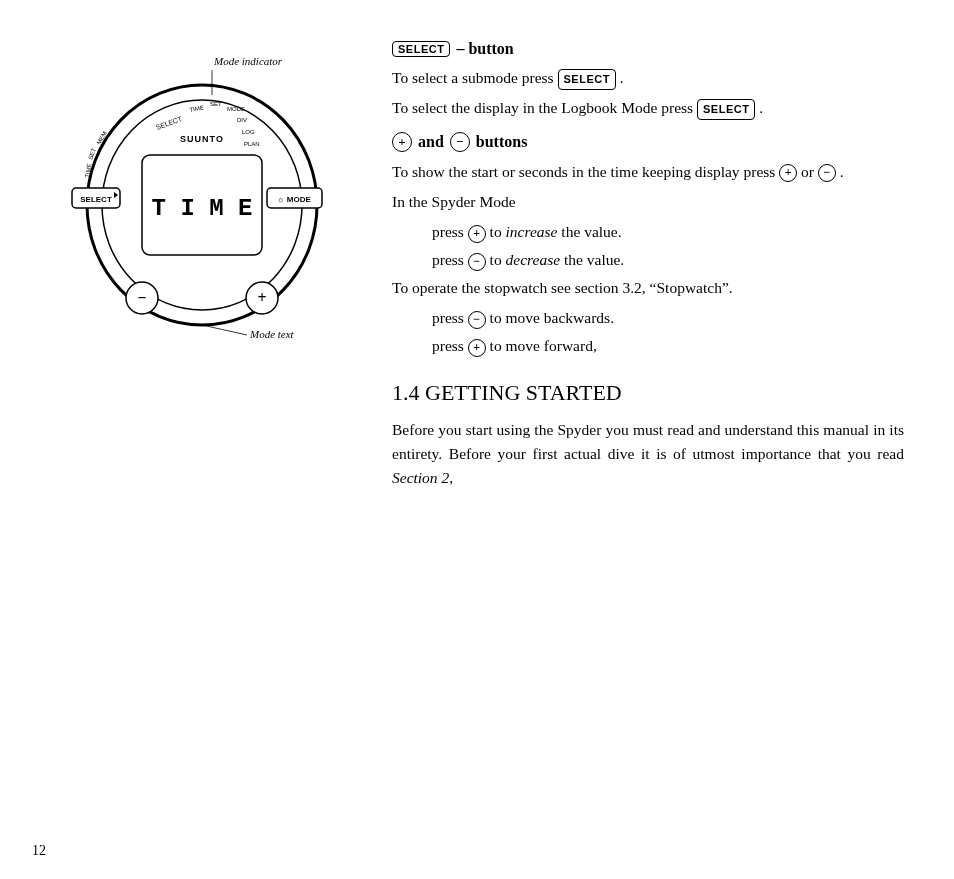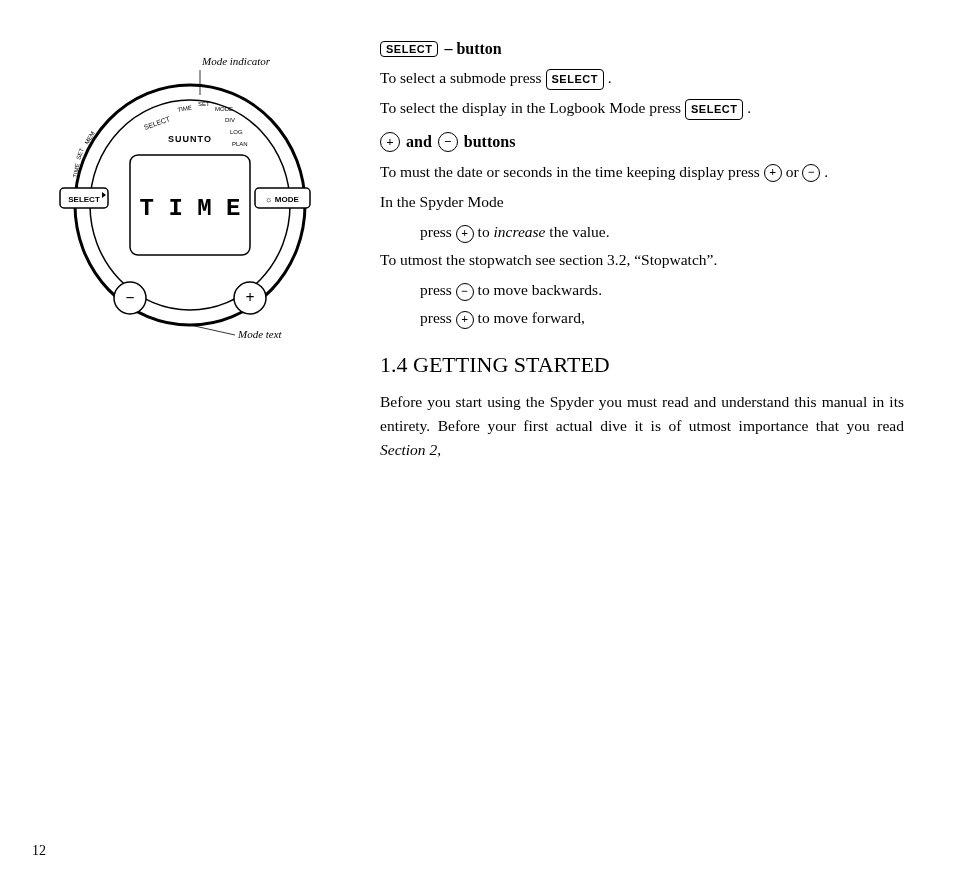--- a/index.html
+++ b/index.html
@@ -13,20 +13,21 @@
       padding: 40px 50px;
     }
     .page-layout {
       display: flex;
       gap: 30px;
       align-items: flex-start;
     }
     .left-column {
       width: 300px;
       flex-shrink: 0;
+      margin-left: 12px;
     }
     .right-column {
       flex: 1;
     }
     
     .watch-diagram {
       position: relative;
       width: 280px;
       height: 310px;
       margin-bottom: 15px;
@@ -187,42 +188,49 @@
     </p>
 
     <div class="section-heading" style="margin-top: 12px;">
       <span class="btn-circle">+</span>
       <span>and</span>
       <span class="btn-circle">−</span>
       <span>buttons</span>
     </div>
 
     <p class="para">
-      <span>To must the date or seconds in the time keeping display press</span>
+      <span>To show the start or seconds in the time keeping display press</span>
       <span class="btn-circle-sm">+</span>
       <span> or </span>
       <span class="btn-circle-sm">−</span>
       <span>.</span>
     </p>
 
     <p class="para">
       <span>In the Spyder Mode</span>
     </p>
 
     <p class="para-indent">
       <span>press</span>
       <span class="btn-circle-sm">+</span>
       <span>to</span>
       <em class="italic">increase</em>
       <span>the value.</span>
     </p>
 
-
-    <p class="para">
-      <span>To utmost the stopwatch see section 3.2, “Stopwatch”.</span>
+    <p class="para-indent">
+      <span>press</span>
+      <span class="btn-circle-sm">−</span>
+      <span>to</span>
+      <em class="italic">decrease</em>
+      <span>the value.</span>
+    </p>
+
+    <p class="para">
+      <span>To operate the stopwatch see section 3.2, “Stopwatch”.</span>
     </p>
 
 
     <p class="para-indent">
       <span>press</span>
       <span class="btn-circle-sm">−</span>
       <span>to move backwards.</span>
     </p>
 
     <p class="para-indent">

